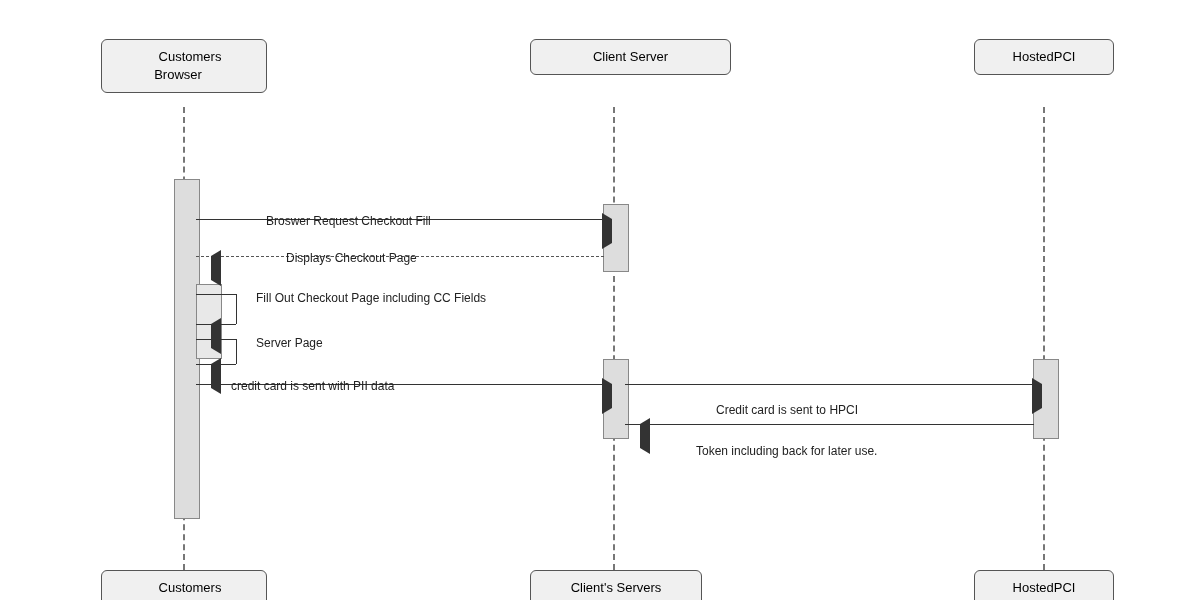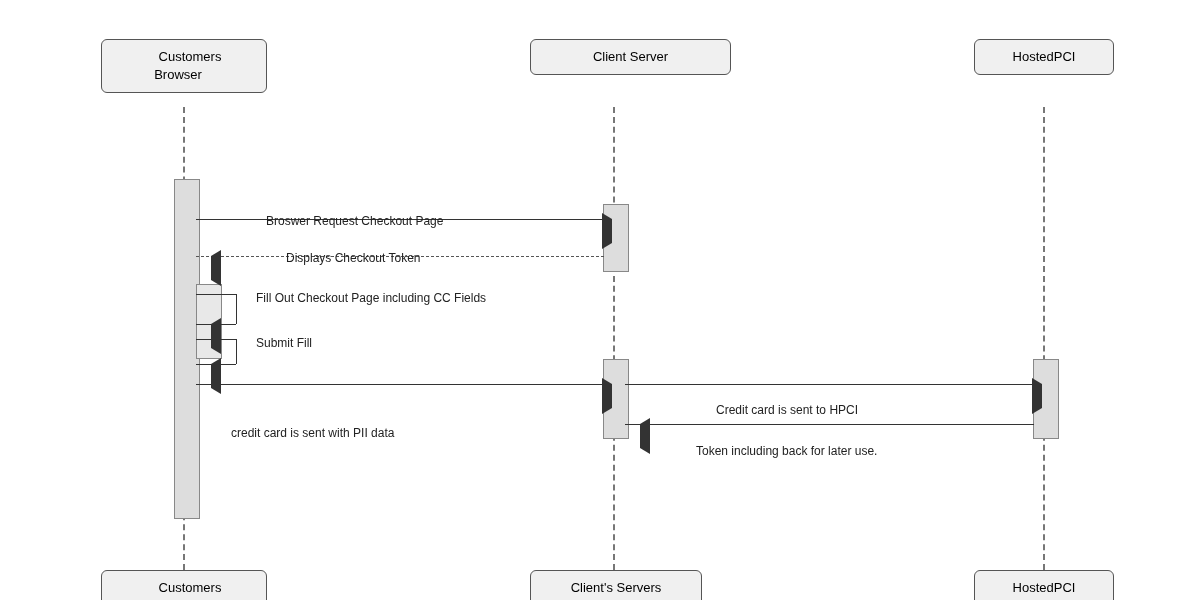--- a/index.html
+++ b/index.html
@@ -98,43 +98,43 @@
   <div class="activation" style="left:579px; top:180px; width:22px; height:68px;"></div>
 
   <div class="activation" style="left:579px; top:335px; width:22px; height:80px;"></div>
 
   <div class="activation" style="left:1009px; top:335px; width:22px; height:80px;"></div>
 
   <div class="activation" style="left:172px; top:260px; width:22px; height:75px; background:#e8e8e8;"></div>
 
   <div class="arrow-line" style="left:172px; top:195px; width:408px;"></div>
   <div class="arrow-head-right" style="left:578px; top:189px;"></div>
-  <div class="arrow-label" style="left:230px; top:178px;">Broswer Request Checkout Page</div>
+  <div class="arrow-label" style="left:230px; top:178px;">Broswer Request Checkout Fill</div>
 
   <div class="arrow-line dashed" style="left:172px; top:232px; width:408px;"></div>
   <div class="arrow-head-left" style="left:163px; top:226px;"></div>
-  <div class="arrow-label" style="left:250px; top:215px;">Displays Checkout Token</div>
+  <div class="arrow-label" style="left:250px; top:215px;">Displays Checkout Page</div>
 
   <div class="arrow-line" style="left:172px; top:270px; width:40px;"></div>
 
   <div style="position:absolute; left:212px; top:270px; width:0; height:30px; border-left:1.5px solid #333;"></div>
 
   <div class="arrow-line" style="left:172px; top:300px; width:40px;"></div>
   <div class="arrow-head-left" style="left:163px; top:294px;"></div>
   <div class="arrow-label" style="left:220px; top:255px;">Fill Out Checkout Page including CC Fields</div>
 
   <div class="arrow-line" style="left:172px; top:315px; width:40px;"></div>
   <div style="position:absolute; left:212px; top:315px; width:0; height:25px; border-left:1.5px solid #333;"></div>
   <div class="arrow-line" style="left:172px; top:340px; width:40px;"></div>
   <div class="arrow-head-left" style="left:163px; top:334px;"></div>
-  <div class="arrow-label" style="left:220px; top:300px;">Submit Fill</div>
+  <div class="arrow-label" style="left:220px; top:300px;">Server Page</div>
 
   <div class="arrow-line" style="left:172px; top:360px; width:408px;"></div>
   <div class="arrow-head-right" style="left:578px; top:354px;"></div>
-  <div class="arrow-label" style="left:195px; top:343px;margin-top:47px;">credit card is  sent with PII data</div>
+  <div class="arrow-label" style="left:195px; top:343px;">credit card is  sent with PII data</div>
 
   <div class="arrow-line" style="left:601px; top:360px; width:409px;"></div>
   <div class="arrow-head-right" style="left:1008px; top:354px;"></div>
   <div class="arrow-label" style="left:680px; top:343px;margin-top:24px;">Credit card is sent to HPCI</div>
 
   <div class="arrow-line" style="left:601px; top:400px; width:409px;"></div>
   <div class="arrow-head-left" style="left:592px; top:394px;"></div>
   <div class="arrow-label" style="left:660px; top:408px;">Token including back for later use.</div>
 
   <div class="actor-box" style="left:77px; top:546px; width:166px;">

